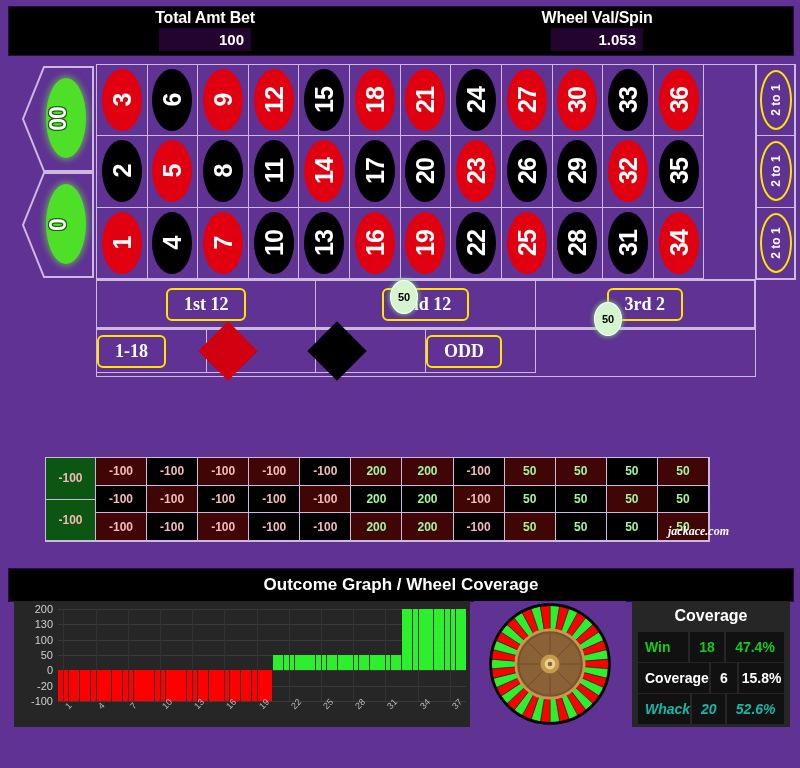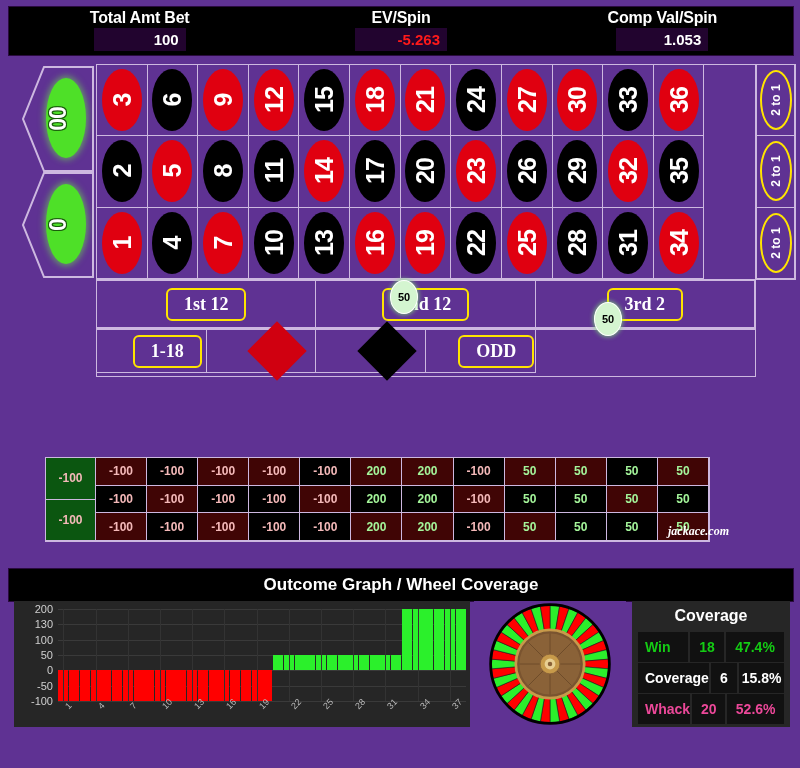--- a/index.html
+++ b/index.html
@@ -120,21 +120,21 @@
     font-family:"Liberation Serif",serif;
   }
 
   .outside{
     position:absolute;left:96px;top:273px;width:660px;height:48px;
     display:grid;grid-template-columns:repeat(6,1fr);
     border:1px solid #cdb8e0;box-sizing:border-box;
   }
   .os{
     position:relative;border:1px solid #cdb8e0;margin:-1px 0 12px -1px;
-    display:flex;align-items:center;justify-content:center;box-sizing:border-box;padding-left:32px;
+    display:flex;align-items:center;justify-content:flex-start;box-sizing:border-box;
   }
   .diamond{width:42px;height:42px;transform:rotate(45deg);}
   .diamond.red{background:#d00010;}
   .diamond.black{background:#000;}
 
   
   .chip{
     position:absolute;width:26px;height:32px;border-radius:50%;
     background:#d4f5d0;border:1px solid #fff;
     display:flex;align-items:center;justify-content:center;
@@ -236,42 +236,36 @@
   }
   .covrow > div{
     background:#111;display:flex;align-items:center;
     font-size:14px;font-weight:bold;
   }
   .cv-label{flex:1;padding-left:7px;}
   .cv-count{width:34px;justify-content:center;margin:0 2px;}
   .cv-pct{width:58px;justify-content:center;}
   .cv-win{color:#14cc14;}
   .cv-jack{color:#ffffff;}
-  .cv-whack{color:#ec4899;}
+  .cv-whack{color:#14b8a6;font-style:italic;}
 </style>
 </head>
 <body>
 
 <div class="app">
 
   <div class="statbar">
     <div class="statcell">
       <div class="stat-label">Total Amt Bet</div>
       <div class="stat-valbox">
         <span class="stat-value">100</span>
       </div>
     </div>
     <div class="statcell">
-      <div class="stat-label">EV/Spin</div>
-      <div class="stat-valbox">
-        <span class="stat-value neg">-5.263</span>
-      </div>
-    </div>
-    <div class="statcell">
-      <div class="stat-label">Comp Val/Spin</div>
+      <div class="stat-label">Wheel Val/Spin</div>
       <div class="stat-valbox">
         <span class="stat-value">1.053</span>
       </div>
     </div>
   </div>
 
   <div class="felt">
 
     <div class="zero-col">
       <div class="zwrap z00">
@@ -544,21 +538,21 @@
           <div class="ytick" style="top: 0px;">200</div>
           <div class="gl" style="top: 15.3333px;"></div>
           <div class="ytick" style="top: 15.3333px;">130</div>
           <div class="gl" style="top: 30.6667px;"></div>
           <div class="ytick" style="top: 30.6667px;">100</div>
           <div class="gl" style="top: 46px;"></div>
           <div class="ytick" style="top: 46px;">50</div>
           <div class="gl" style="top: 61.3333px;"></div>
           <div class="ytick" style="top: 61.3333px;">0</div>
           <div class="gl" style="top: 76.6667px;"></div>
-          <div class="ytick" style="top: 76.6667px;">-50</div>
+          <div class="ytick" style="top: 76.6667px;">-20</div>
           <div class="gl" style="top: 92px;"></div>
           <div class="ytick" style="top: 92px;">-100</div>
           <div class="bar neg" style="left: 0.368421px; top: 61.3333px; height: 30.6667px;"></div>
           <div class="bar neg" style="left: 11.1053px; top: 61.3333px; height: 30.6667px;"></div>
           <div class="bar neg" style="left: 21.8421px; top: 61.3333px; height: 30.6667px;"></div>
           <div class="bar neg" style="left: 32.5789px; top: 61.3333px; height: 30.6667px;"></div>
           <div class="bar neg" style="left: 43.3158px; top: 61.3333px; height: 30.6667px;"></div>
           <div class="bar neg" style="left: 54.0526px; top: 61.3333px; height: 30.6667px;"></div>
           <div class="bar neg" style="left: 64.7895px; top: 61.3333px; height: 30.6667px;"></div>
           <div class="bar neg" style="left: 75.5263px; top: 61.3333px; height: 30.6667px;"></div>

